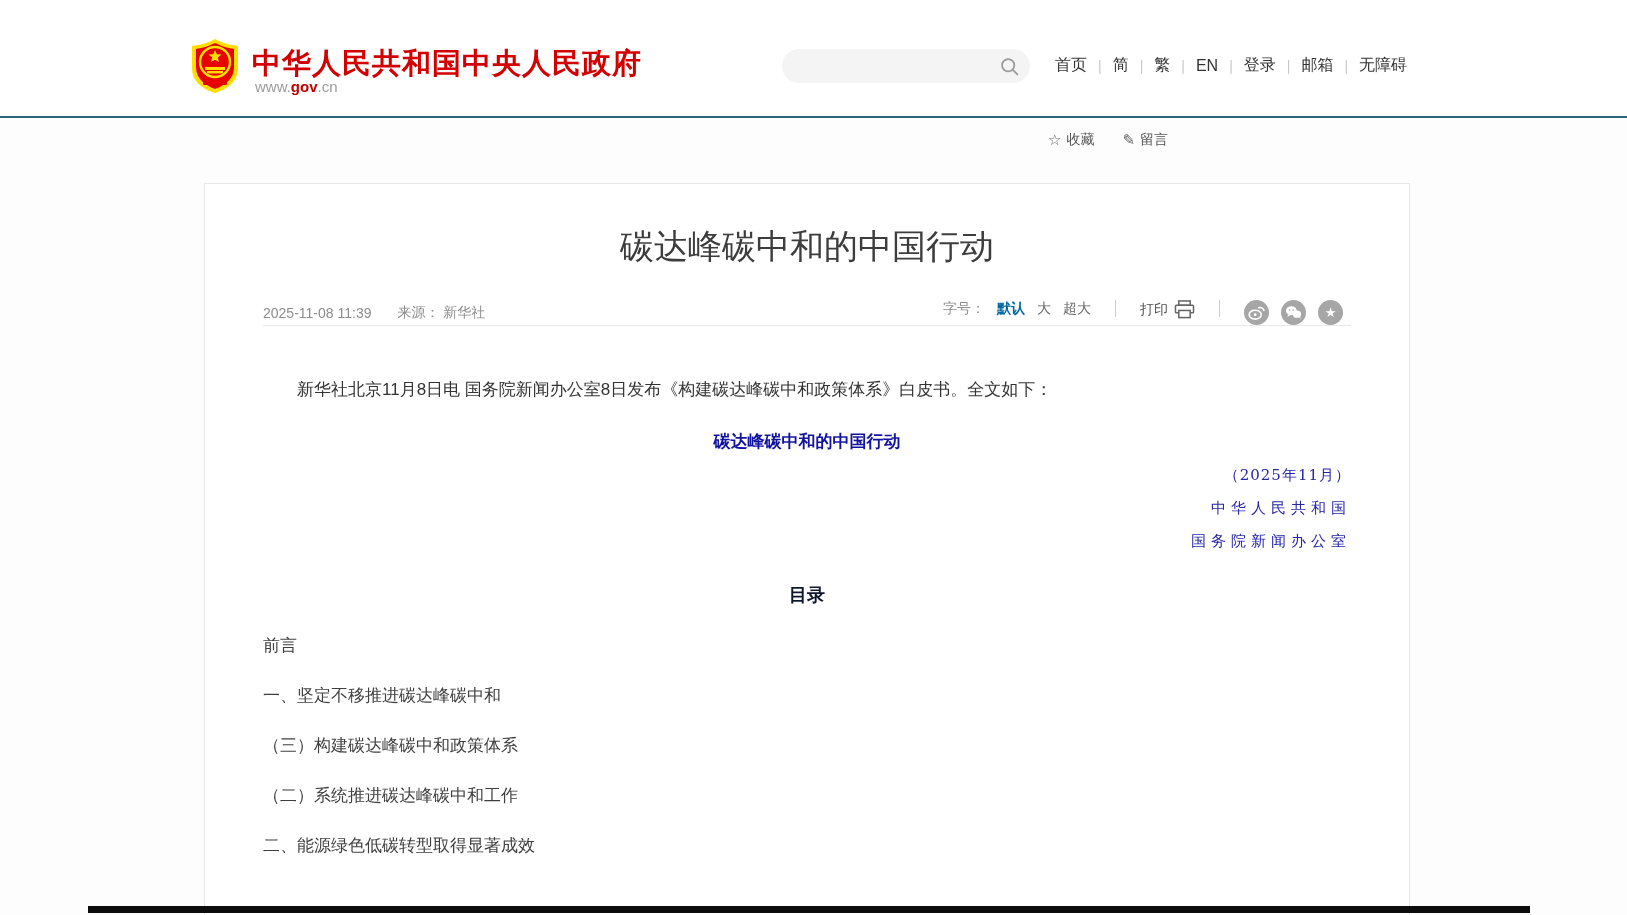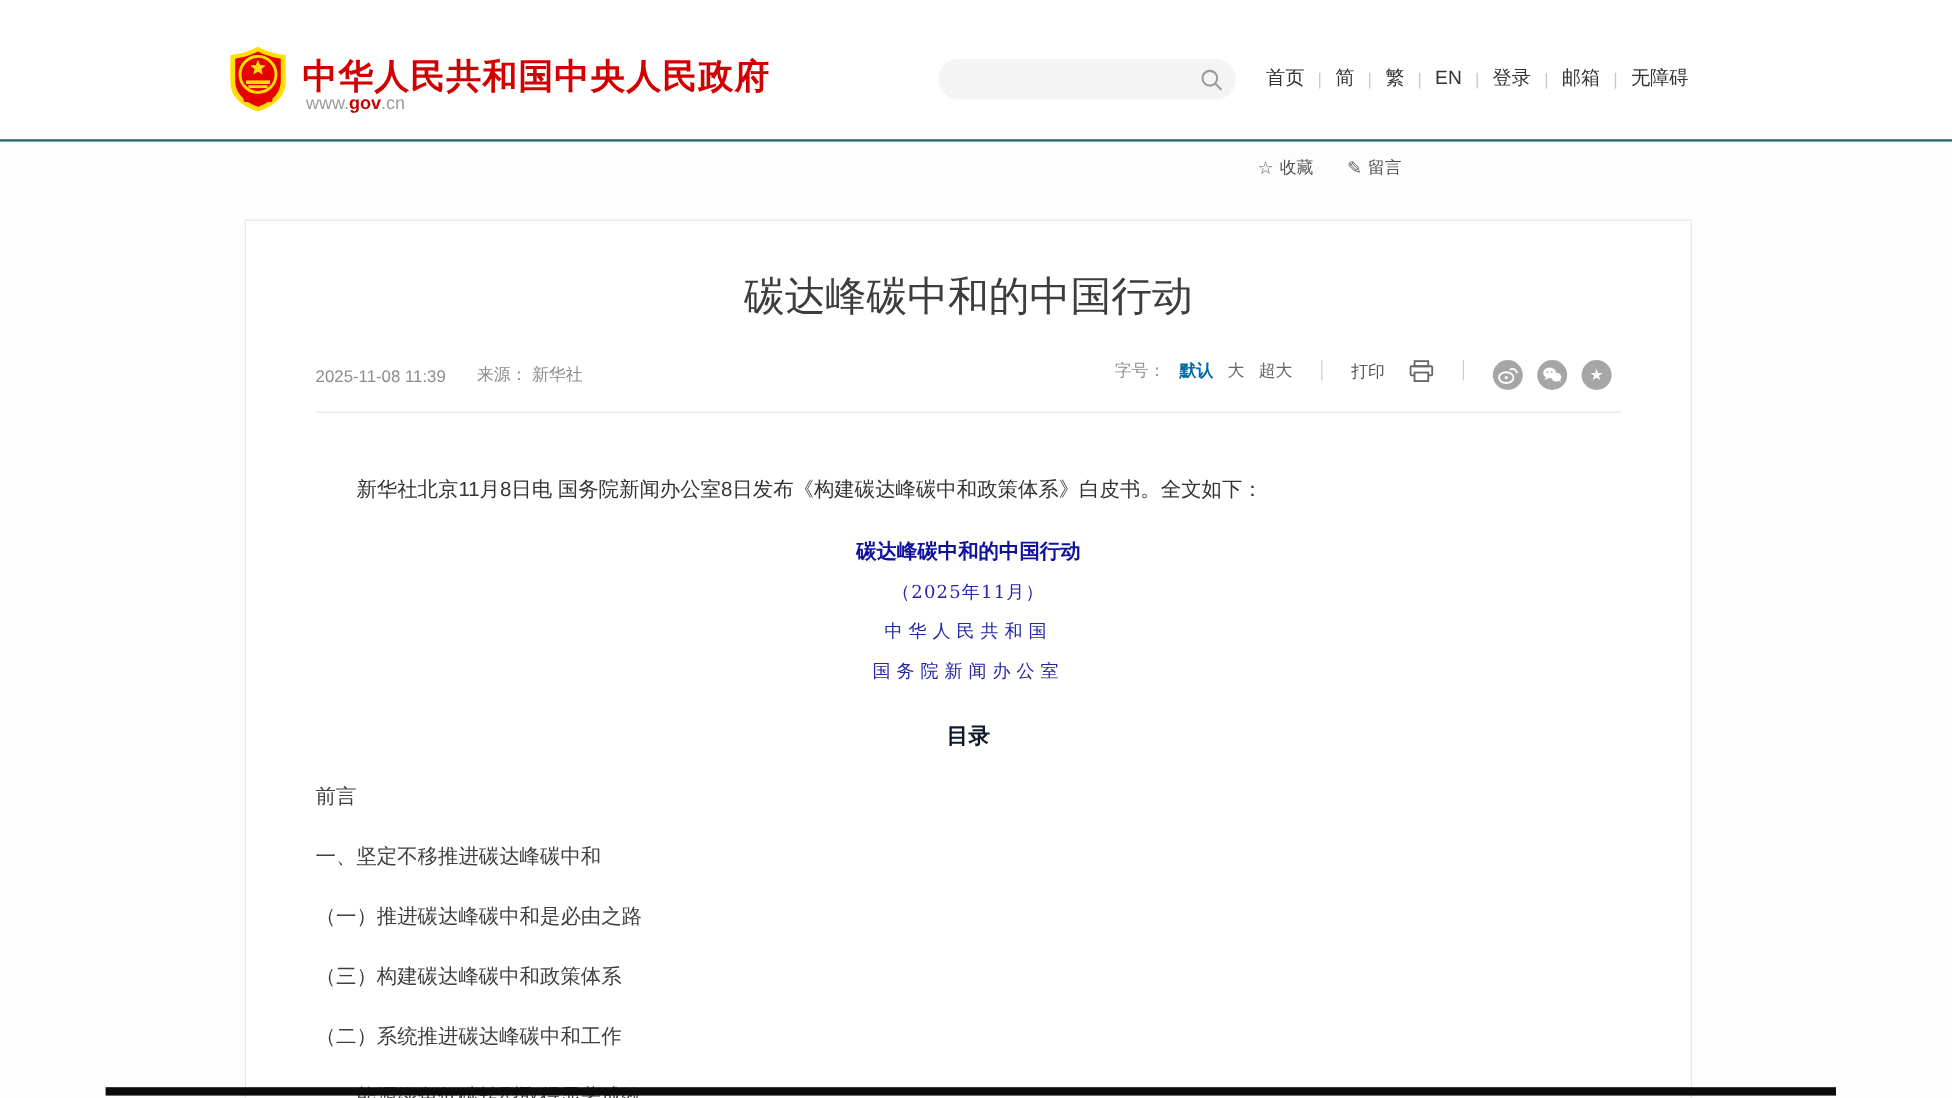--- a/index.html
+++ b/index.html
@@ -32,35 +32,35 @@
   .page-actions .act { display:flex; align-items:center; gap:5px; cursor:pointer; }
   .page-actions .glyph { font-size:15px; color:#666; }
 
   
   .article-card { position:absolute; left:204px; top:183px; width:1206px; height:760px;
     background:#fff; border:1px solid #e7e7e7; padding:0 58px; }
 
   .article-title { margin-top:40px; text-align:center; font-size:34px; color:#3d3d3d; font-weight:500; }
 
   .meta-row { margin-top:30px; display:flex; justify-content:space-between; align-items:center;
-    padding-bottom:18px; border-bottom:1px solid #e8e8e8; }
+    border-bottom:1px solid #e8e8e8; }
   .meta-left { display:flex; align-items:center; gap:26px; font-size:14px; color:#8d8d8d; }
   .meta-right { display:flex; align-items:flex-start; gap:12px; font-size:14px; color:#8d8d8d; margin-right:8px; }
   .fz-default { color:#0369a1; font-weight:bold; cursor:pointer; }
   .fz-opt { color:#666; cursor:pointer; }
   .vbar { width:1px; height:17px; background:#ccc; margin:0 12px; }
-  .print-wrap { display:flex; align-items:center; gap:20px; color:#555; cursor:pointer; }
+  .print-wrap { display:flex; align-items:center; gap:6px; color:#555; cursor:pointer; }
   .share-group { display:flex; align-items:center; gap:12px; }
   .share-circle { width:25px; height:25px; border-radius:50%; background:#a6a6a6;
     display:flex; align-items:center; justify-content:center; cursor:pointer; color:#fff; font-size:13px; }
 
   .lead { margin-top:50px; font-size:17px; color:#333; line-height:1.6; text-indent:2em; }
 
   .doc-heading { margin-top:27px; text-align:center; font-size:17px; font-weight:bold; color:#1212a0; }
-  .doc-sub { text-align:center; font-size:15px; color:#2525a8; font-family:"DejaVu Serif","Liberation Serif",serif; }
+  .doc-sub { text-align:right; font-size:15px; color:#2525a8; font-family:"DejaVu Serif","Liberation Serif",serif; }
   .doc-date { margin-top:13px; letter-spacing:1px; }
   .doc-org  { margin-top:14px; letter-spacing:5px; }
 
   .toc-heading { margin-top:32px; font-size:18px; font-weight:bold; color:#0f172a;text-align:center; }
   .toc-item { margin-top:27px; font-size:17px; color:#3f3f3f; }
 
   .bottom-bar { position:absolute; left:88px; top:906px; width:1442px; height:7px; background:#0c0c0c; }
 </style>
 </head>
 <body>
@@ -176,21 +176,20 @@
     <p class="lead">新华社北京11月8日电 国务院新闻办公室8日发布《构建碳达峰碳中和政策体系》白皮书。全文如下：</p>
 
     <div class="doc-heading">碳达峰碳中和的中国行动</div>
     <div class="doc-sub doc-date">（2025年11月）</div>
     <div class="doc-sub doc-org">中华人民共和国</div>
     <div class="doc-sub doc-org">国务院新闻办公室</div>
 
     <div class="toc-heading">目录</div>
     <div class="toc-item">前言</div>
     <div class="toc-item">一、坚定不移推进碳达峰碳中和</div>
-    <div class="toc-item">（一）推进碳达峰碳中和是必由之路</div>
     <div class="toc-item">（三）构建碳达峰碳中和政策体系</div>
     <div class="toc-item">（二）系统推进碳达峰碳中和工作</div>
     <div class="toc-item">二、能源绿色低碳转型取得显著成效</div>
 
   </div>
 
   <div class="bottom-bar"></div>
 
 </div>
 

